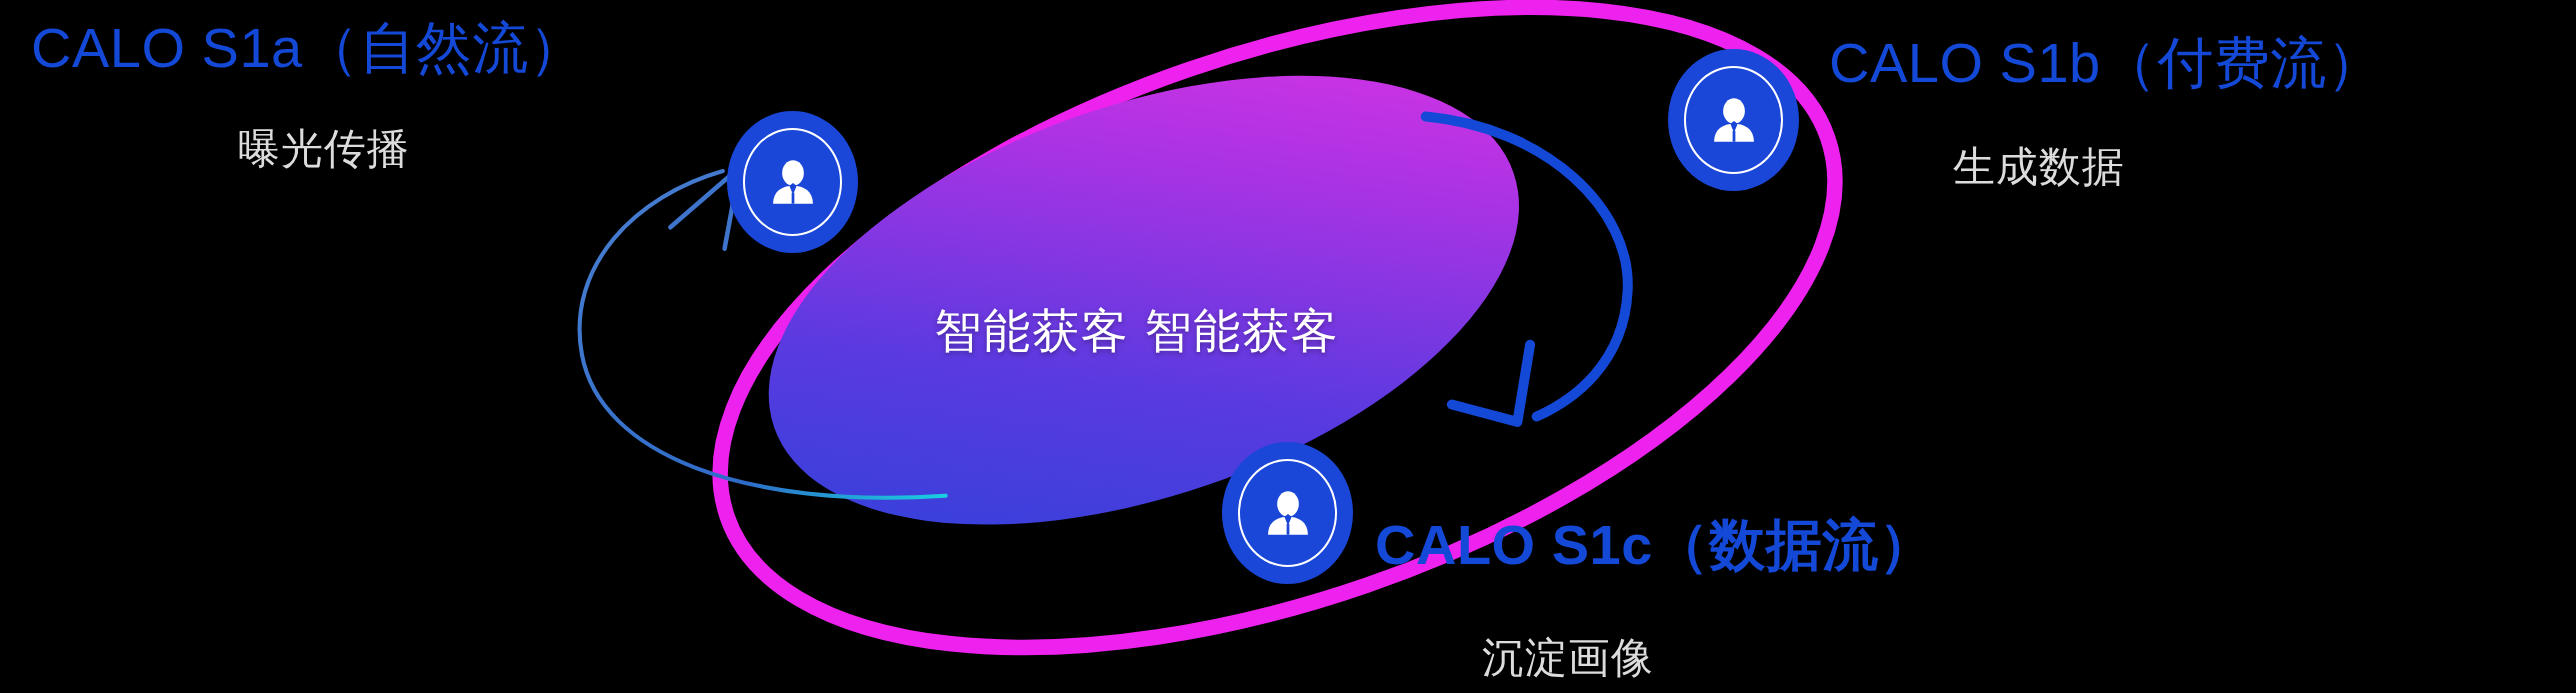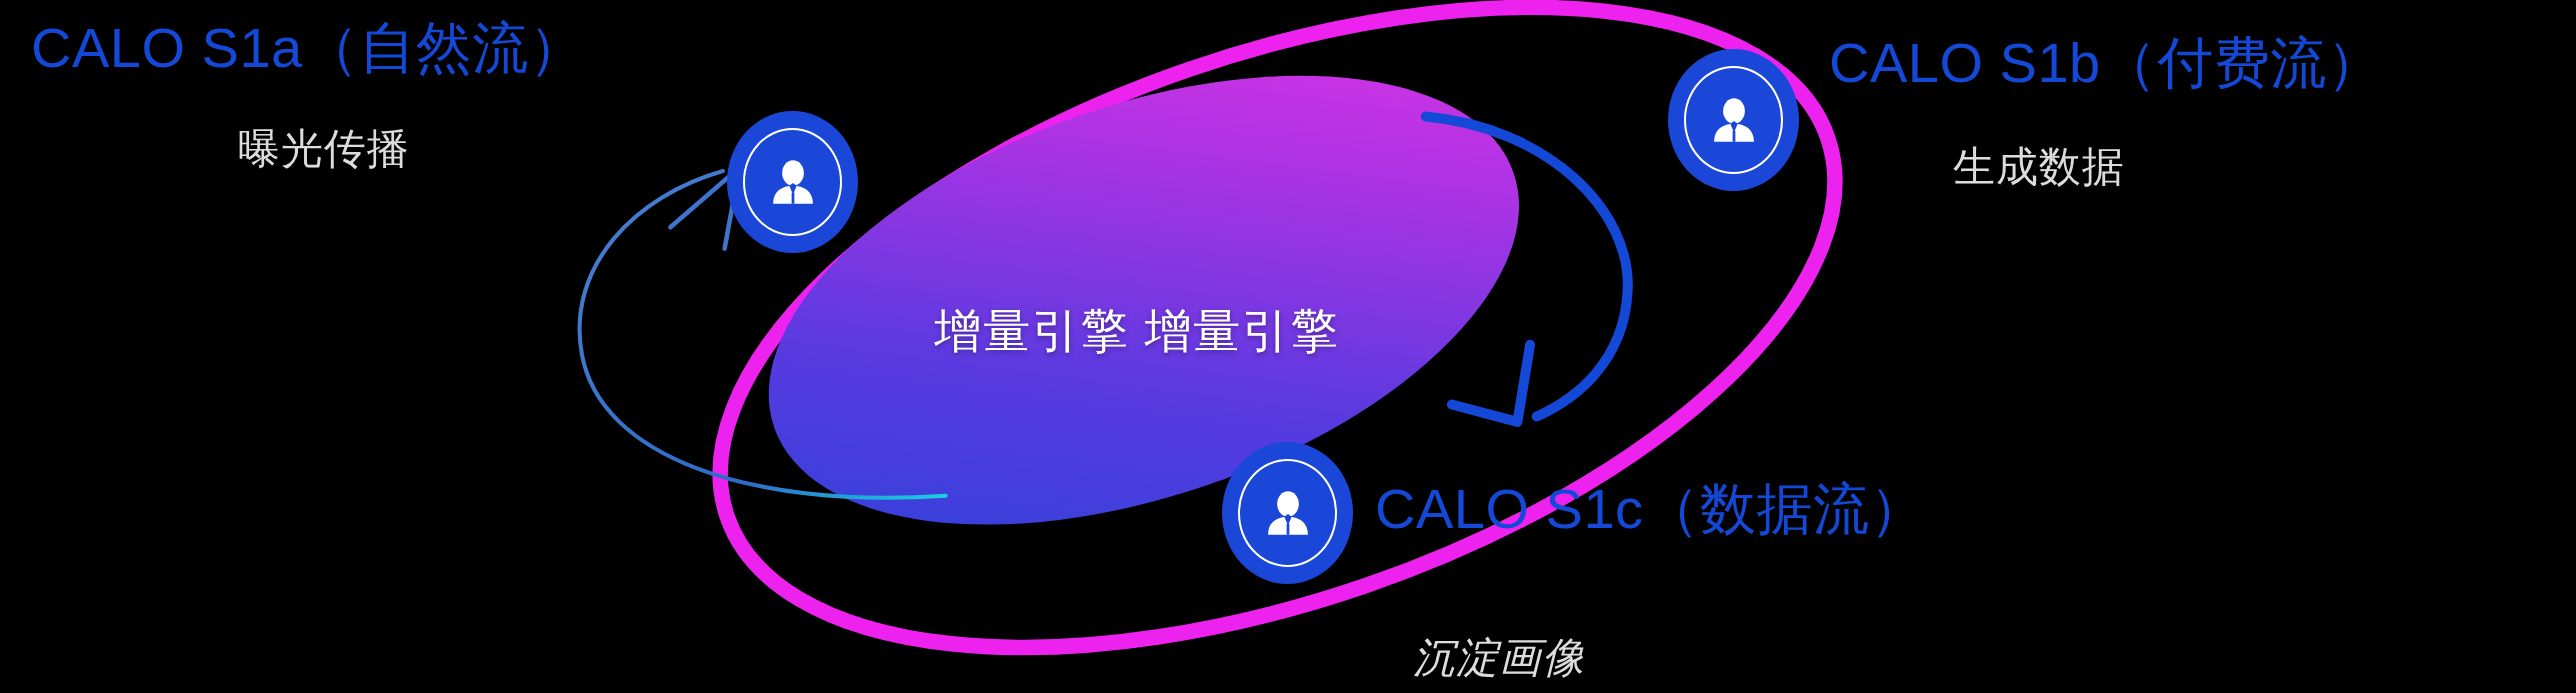--- a/index.html
+++ b/index.html
@@ -41,22 +41,22 @@
     letter-spacing: 0.9px;
     margin-top: 48px;
   }
   
   #label-s1a-title { left: 31px;  top: 20px; }
   #label-s1a-sub   { left: 238px; top: 80px; }
 
   #label-s1b-title { left: 1829px; top: 35px; }
   #label-s1b-sub   { left: 1953px; top: 98px; text-align: center; }
 
-  #label-s1c-title { left: 1375px; top: 481px; }
-  #label-s1c-sub   { left: 1413px; top: 589px; font-style: italic; }
+  #label-s1c-title { left: 1375px; top: 517px; font-weight: bold; }
+  #label-s1c-sub   { left: 1482px; top: 589px; }
 
   .badge-wrap { position: absolute; }
   .badge {
     position: relative;
     width: 100%;
     height: 100%;
     border-radius: 50%;
     background: #1A47D8;
     display: flex;
     align-items: center;
@@ -128,21 +128,21 @@
       <path d="M1040,545 C 820,560 660,500 640,390 C 622,292 700,215 795,188" fill="none" stroke="url(#thinArrowGrad)" stroke-width="4.5" stroke-linecap="round"></path>
       <path d="M748,268 L800,182 L812,272" fill="none" stroke="#3E74CC" stroke-width="5" stroke-linecap="round" stroke-linejoin="round" transform="rotate(18 800 225)"></path>
     </g>
 
     <g>
       <path d="M1568,128 C 1700,140 1795,230 1790,320 C 1786,400 1730,440 1690,458" fill="none" stroke="#1449D8" stroke-width="11" stroke-linecap="round"></path>
       <path d="M1672,378 L1670,464 L1596,455" fill="none" stroke="#1449D8" stroke-width="11" stroke-linecap="round" stroke-linejoin="round" transform="rotate(8 1670 455)"></path>
     </g>
   </svg>
 
-  <div class="core-text" id="core-sub">增量引擎  增量引擎</div>
+  <div class="core-text" id="core-sub">智能获客  智能获客</div>
 
   <div class="badge-wrap" id="badge-s1a">
     <div class="badge">
       <div class="badge-ring"></div>
       <svg class="badge-person" width="58" height="58" viewBox="0 0 64 64">
         <ellipse cx="32" cy="22" rx="12" ry="14" fill="#FFFFFF"></ellipse>
         <path d="M10,56 C10,42 20,36 32,36 C44,36 54,42 54,56 Z" fill="#FFFFFF"></path>
         <path d="M28,36 L32,46 L36,36 L32,33 Z" fill="#1A47D8"></path>
         <rect x="30.5" y="44" width="3" height="12" fill="#1A47D8"></rect>
       </svg>

